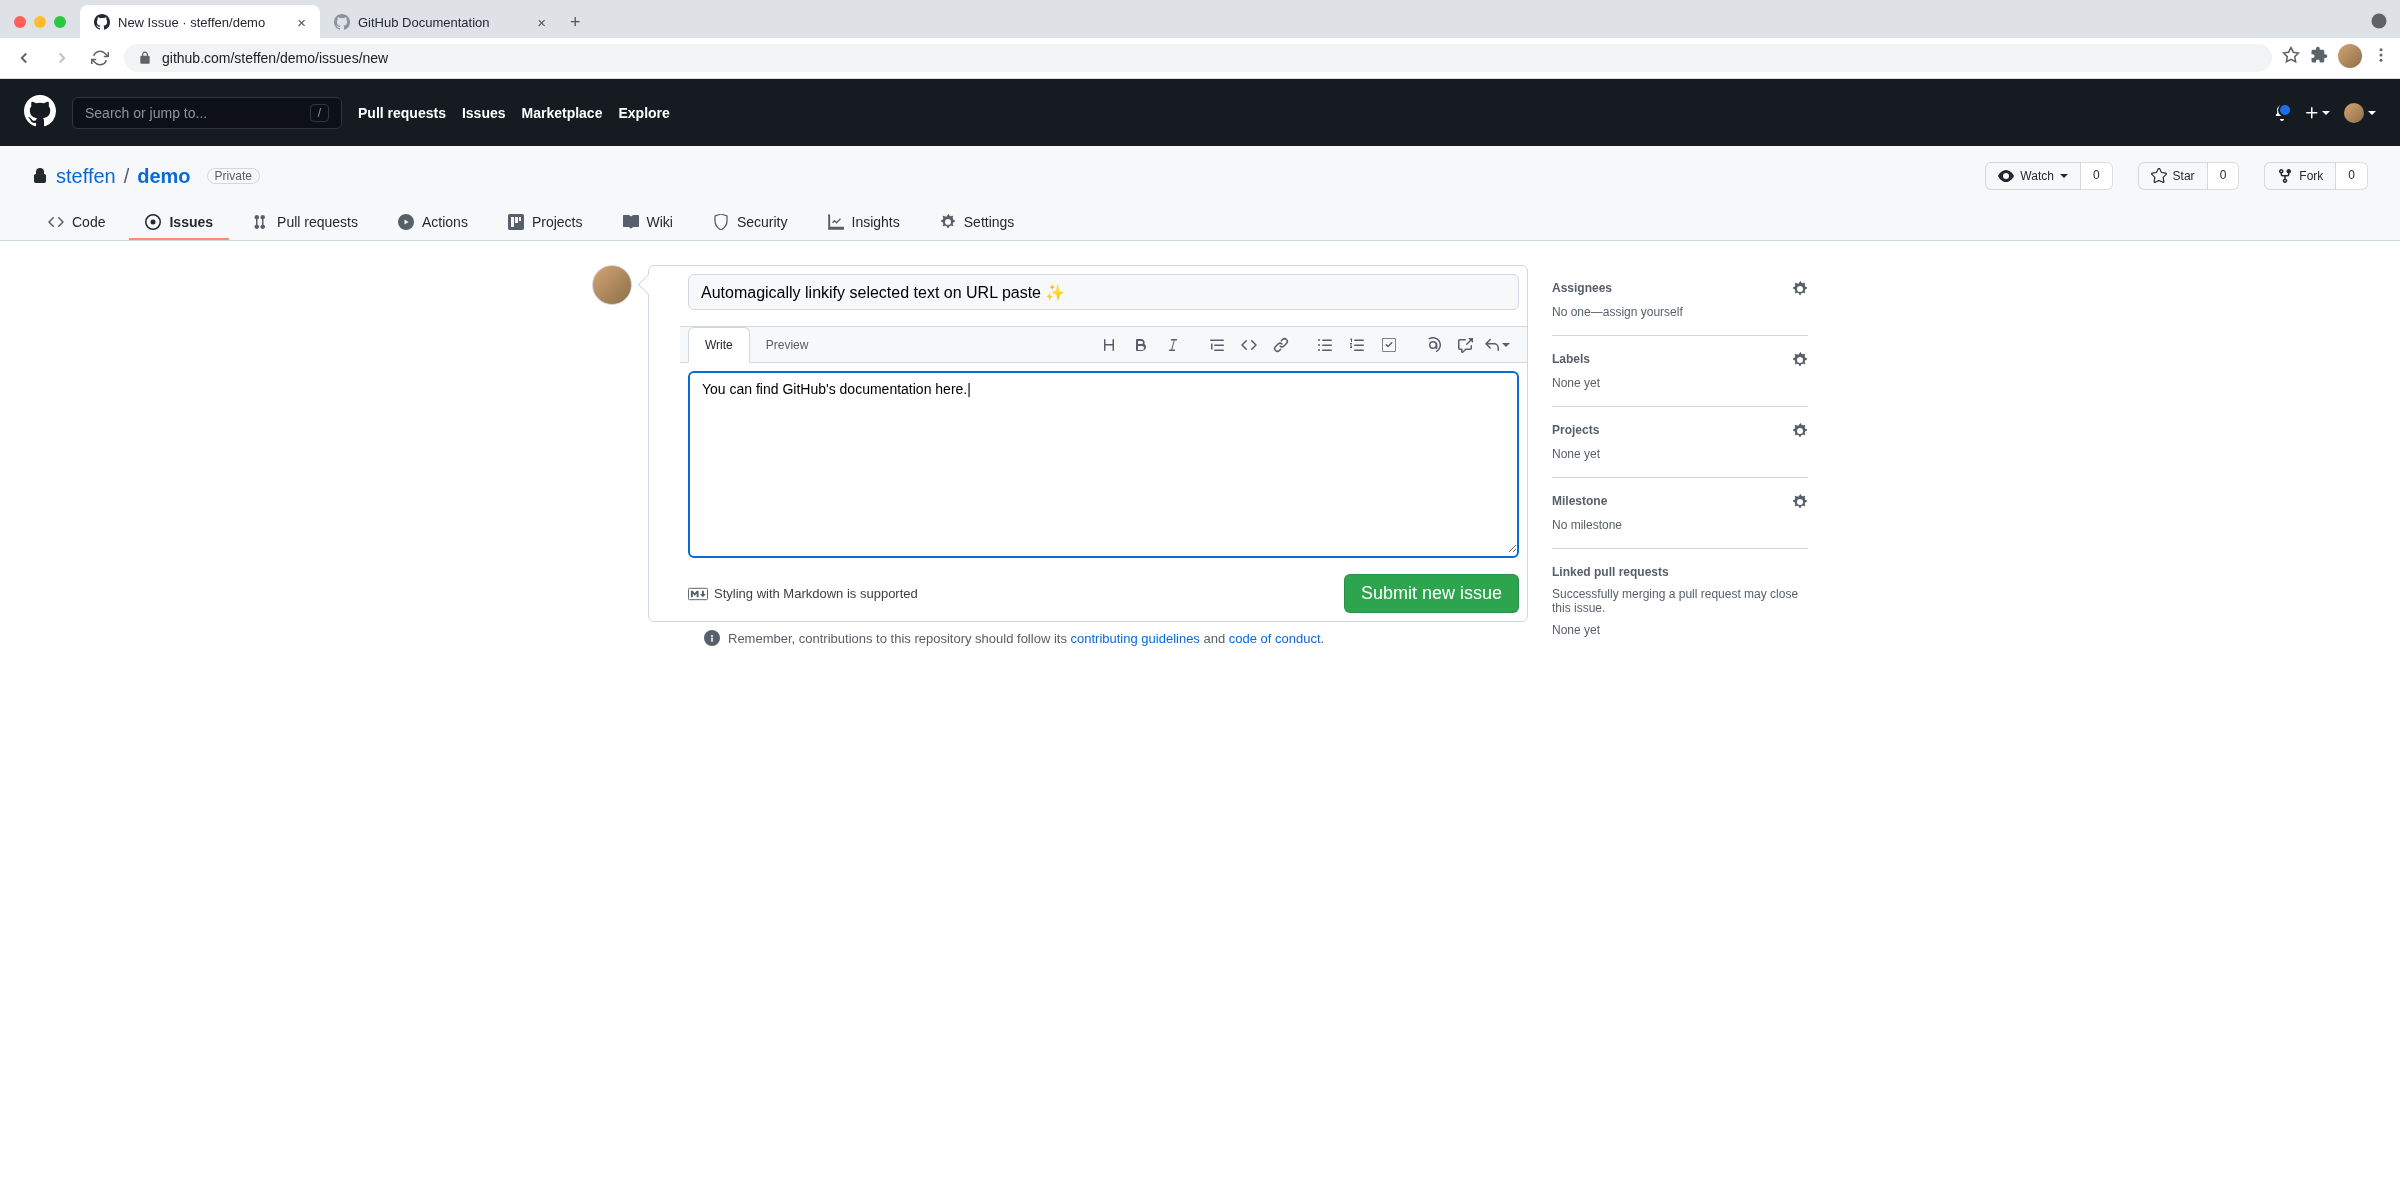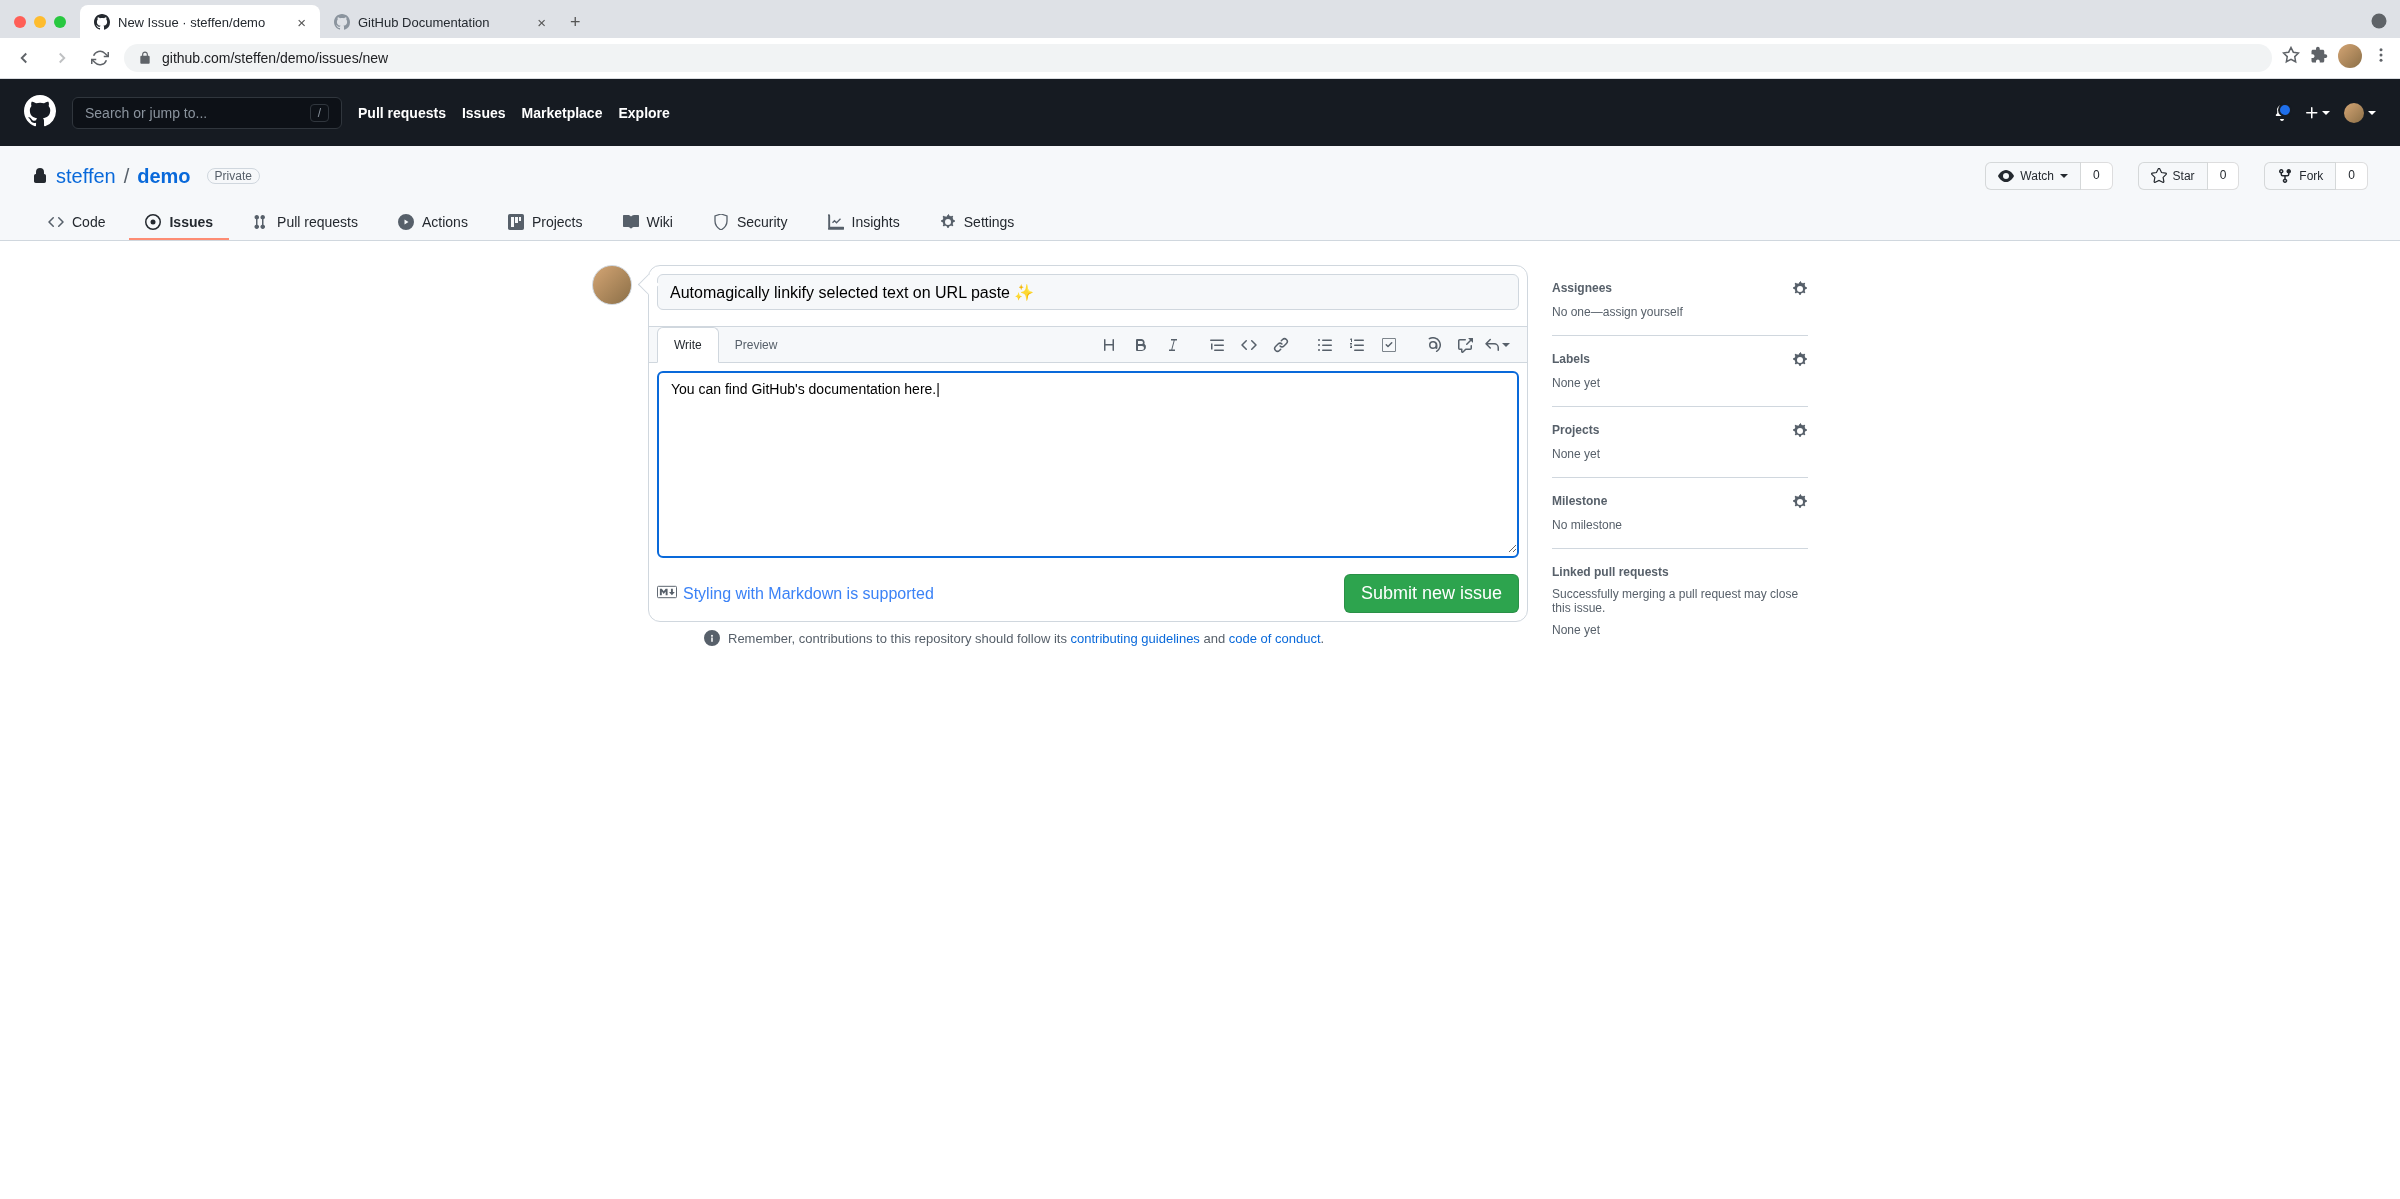--- a/index.html
+++ b/index.html
@@ -52,38 +52,38 @@
     
     .repo-tabs { display: flex; gap: 8px; }
     .repo-tab { padding: 8px 16px; display: flex; align-items: center; gap: 8px; font-size: 14px; color: #24292f; cursor: pointer; border-bottom: 2px solid transparent; }
     .repo-tab.active { border-bottom-color: #fd8c73; font-weight: 600; }
     .repo-tab svg { color: #57606a; }
     .repo-tab.active svg { color: #24292f; }
     
     .main { display: flex; max-width: 1280px; margin: 0 auto; padding: 24px 32px; gap: 24px; }
     .main-left { flex: 1; display: flex; gap: 16px; }
     .author-avatar { width: 40px; height: 40px; border-radius: 50%; background: linear-gradient(135deg,#d4a574,#8b6f47); flex-shrink: 0; border: 1px solid #d0d7de; }
-    .issue-form { flex: 1; border: 1px solid #d0d7de; border-radius: 12px; position: relative; }
+    .issue-form { flex: 1; border: 1px solid #d0d7de; border-radius: 6px; position: relative; padding-left: 31px; }
     .issue-form::before { content: ''; position: absolute; left: -8px; top: 11px; width: 14px; height: 14px; background: #fff; border-left: 1px solid #d0d7de; border-bottom: 1px solid #d0d7de; transform: rotate(45deg); }
     .title-input { width: calc(100% - 16px); margin: 8px; padding: 8px 12px; border: 1px solid #d0d7de; border-radius: 6px; background: #f6f8fa; font-size: 16px; }
     
     .editor-tabs { display: flex; align-items: center; padding: 0 8px; background: #f6f8fa; border-bottom: 1px solid #d0d7de; border-top: 1px solid #d0d7de; margin-top: 8px; }
     .editor-tab { padding: 10px 16px; font-size: 12px; cursor: pointer; color: #57606a; }
     .editor-tab.active { background: #fff; border: 1px solid #d0d7de; border-bottom-color: #fff; border-radius: 6px 6px 0 0; margin-bottom: -1px; color: #24292f; }
     .toolbar { margin-left: auto; display: flex; gap: 4px; padding-right: 8px; }
     .toolbar-btn { width: 28px; height: 28px; display: flex; align-items: center; justify-content: center; color: #57606a; cursor: pointer; border-radius: 6px; }
     .toolbar-sep { width: 8px; }
     
     .comment-box { margin: 8px; border: 2px solid #0969da; border-radius: 6px; background: #fff; }
     .comment-textarea { width: 100%; min-height: 180px; padding: 8px 12px; border: none; resize: vertical; font-size: 14px; font-family: inherit; outline: none; background: transparent; }
     .attach-bar { border-top: 1px dashed #d0d7de; padding: 8px 10px; font-size: 13px; color: #57606a; display: flex; align-items: center; background: #f6f8fa; }
     .md-icon { margin-left: auto; }
     
     .form-footer { display: flex; align-items: center; padding: 8px; }
-    .md-support { display: flex; align-items: flex-start; gap: 6px; font-size: 16px; color: #3b82f6; }
+    .md-support { display: flex; align-items: flex-end; gap: 6px; font-size: 13px; color: #404040; }
     .submit-btn { margin-left: auto; background: #2da44e; color: #fff; border: 1px solid rgba(27,31,36,.15); border-radius: 6px; padding: 8px 16px; font-size: 18px; font-weight: 500; cursor: pointer; }
     
     .contrib-note { display: flex; align-items: center; gap: 8px; font-size: 13px; color: #57606a; margin-top: 8px; margin-left: 56px; }
     .contrib-note a { color: #0969da; text-decoration: none; }
     
     .sidebar { width: 256px; }
     .side-section { border-bottom: 1px solid #d0d7de; padding: 16px 0; }
     .side-header { display: flex; align-items: flex-start; justify-content: space-between; font-size: 12px; font-weight: 600; color: #57606a; margin-bottom: 8px; }
     .side-value { font-size: 12px; color: #57606a; }
     .side-value a { color: #57606a; text-decoration: none; }

